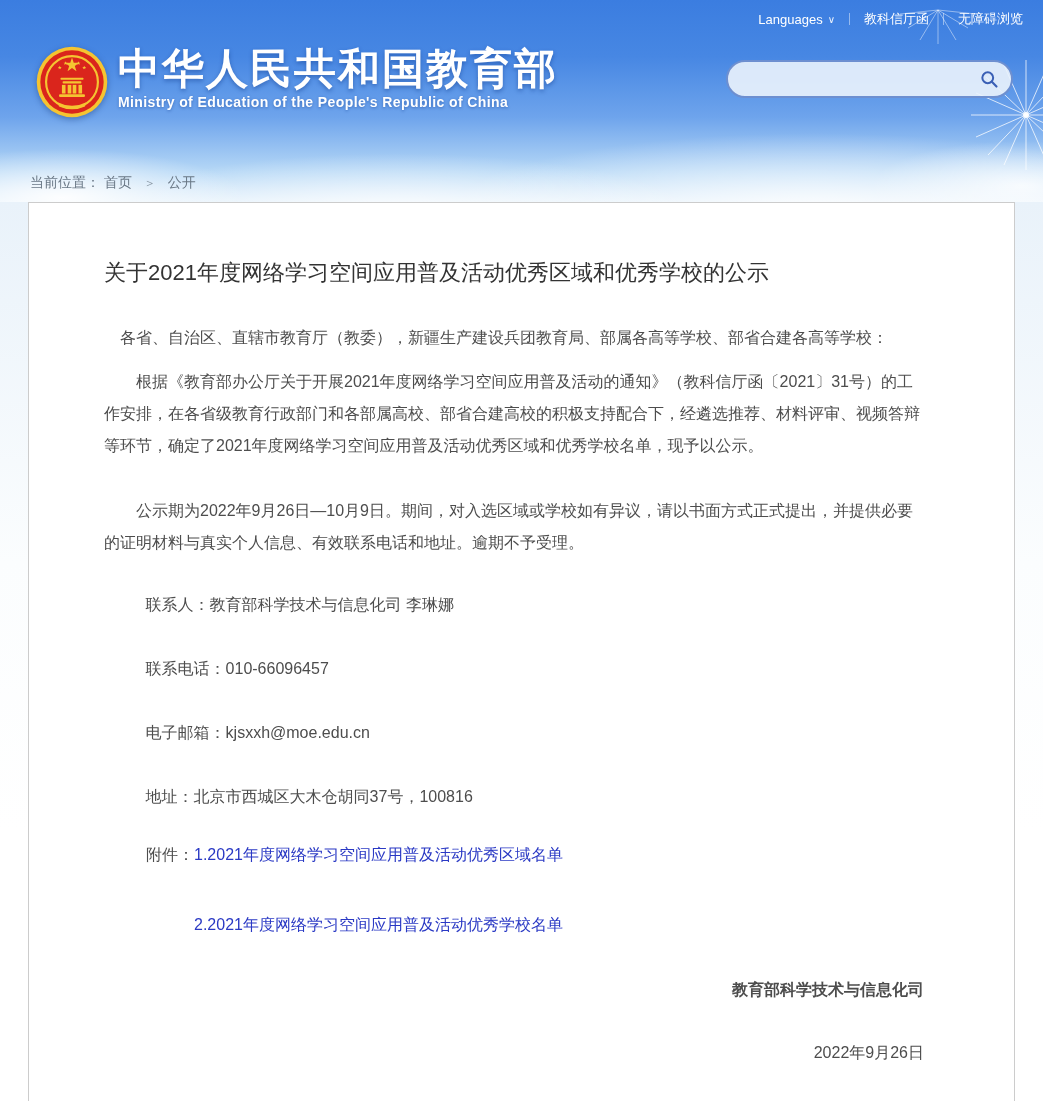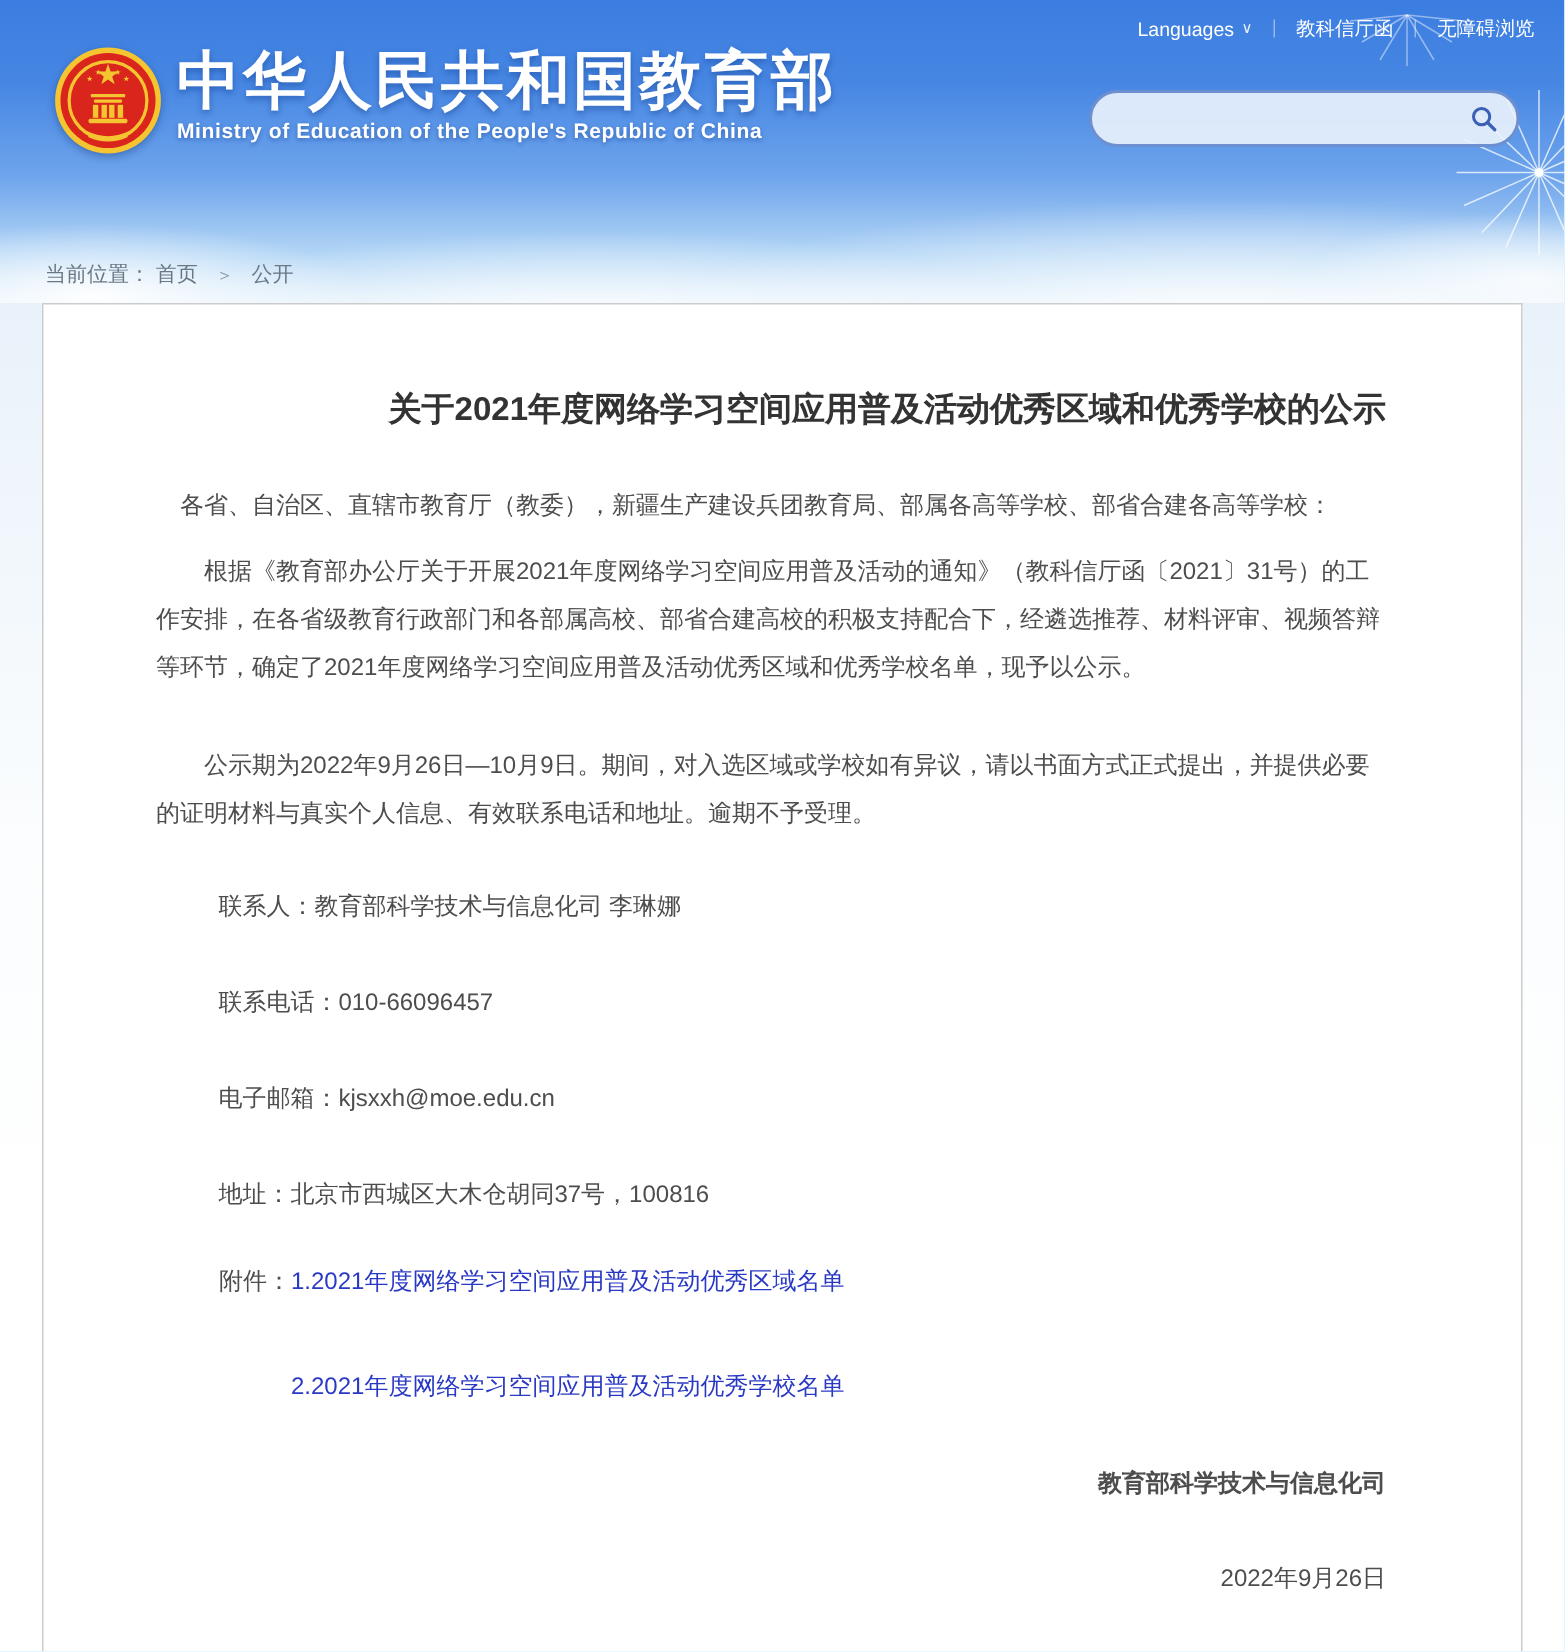--- a/index.html
+++ b/index.html
@@ -1,36 +1,36 @@
 <!DOCTYPE html>
 <html><head>
 <meta charset="utf-8">
 <style>
   * { margin:0; padding:0; box-sizing:border-box; }
   html,body { background:#fff; }
   body { font-family:"Liberation Sans","DejaVu Sans",sans-serif; }
-  .page { width:1043px; height:1101px; margin:0 auto; overflow:hidden; position:relative; background:#7dd3fc; }
+  .page { width:1043px; height:1101px; margin:0 auto; overflow:hidden; position:relative; background:#701a75; }
 
   
   .sky {
     position:relative; height:202px;
     background:
       radial-gradient(ellipse 260px 70px at 6% 98%, rgba(255,255,255,.95), rgba(255,255,255,0) 70%),
       radial-gradient(ellipse 420px 90px at 38% 108%, rgba(255,255,255,.9), rgba(255,255,255,0) 72%),
       radial-gradient(ellipse 520px 110px at 78% 104%, rgba(255,255,255,.85), rgba(255,255,255,0) 70%),
       radial-gradient(ellipse 200px 60px at 98% 92%, rgba(255,255,255,.8), rgba(255,255,255,0) 75%),
       linear-gradient(#3b7de0 0%, #4787e3 28%, #6ea4ec 58%, #b6d8f6 85%, #e2f0fb 100%);
   }
   .topbar { position:absolute; top:10px; right:20px; display:flex; align-items:center; gap:14px;
             color:#fff; font-size:13px; }
   .topbar a { color:#fff; text-decoration:none; cursor:pointer; display:inline-flex; align-items:center; gap:5px; }
   .tsep { width:1px; height:12px; background:rgba(255,255,255,.45); }
   .chev { font-size:10px; opacity:.9; }
 
-  .brand { position:absolute; left:36px; top:31px; display:flex; align-items:flex-start; }
+  .brand { position:absolute; left:36px; top:46px; display:flex; align-items:flex-start; }
   .emblem { width:72px; height:72px; flex:0 0 auto; filter:drop-shadow(0 2px 3px rgba(0,30,90,.35)); }
   .brand-text { margin-left:10px; color:#fff; }
   .site-title { font-size:42px; font-weight:bold; letter-spacing:2px; line-height:46px;
                 text-shadow:0 2px 4px rgba(10,50,130,.45); }
   .site-subtitle { font-size:14px; font-weight:bold; letter-spacing:.4px; margin-top:2px;
                    text-shadow:0 1px 3px rgba(10,50,130,.45); }
 
   .search { position:absolute; top:60px; right:30px; width:287px; height:38px;
             background:rgba(235,243,252,.9); border:2px solid #6d8fd0; border-radius:19px;
             display:flex; align-items:center; padding:0 8px 0 16px; }
@@ -41,21 +41,21 @@
   .dandelion { position:absolute; pointer-events:none; }
 
   .breadcrumb { position:absolute; left:30px; bottom:10px; font-size:14px; color:#6a7886; }
   .breadcrumb a { color:#6a7886; text-decoration:none; cursor:pointer;text-align:center; }
   .bc-sep { margin:0 8px; color:#8b98a5; font-size:12px; }
 
   
   .main { height:899px; background:linear-gradient(#e9f2fa 0%, #fbfdfe 40%, #ffffff 70%); padding-top:0; }
   .doc { margin:0 28px; min-height:899px; background:#fff; border:1px solid #cccccc; border-bottom:none;
          padding:0 90px 40px 75px; color:#4d4d4d; font-size:16px; }
-  .doc h1 { margin:55px 0 0; text-align:right; font-size:22px; line-height:30px; color:#333; font-weight:bold; }
+  .doc h1 { margin:55px 0 0; text-align:left; font-size:22px; line-height:30px; color:#333; font-weight:normal; }
   .doc p { line-height:32px; }
   .salutation { margin-top:34px; text-indent:1em; }
   .para { margin-top:12px; text-indent:2em; }
   .para2 { margin-top:33px; text-indent:2em; }
   .contact { margin-top:32px; text-indent:2.6em; }
   .contact-first { margin-top:30px; text-indent:2.6em; }
   .attach { margin-top:26px; padding-left:42px; }
   .attach2 { margin-top:38px; padding-left:90px; }
   .doc a.att { color:#2a39c4; text-decoration:none; cursor:pointer; }
   .signature { margin-top:33px; text-align:right;font-weight:bold; }

